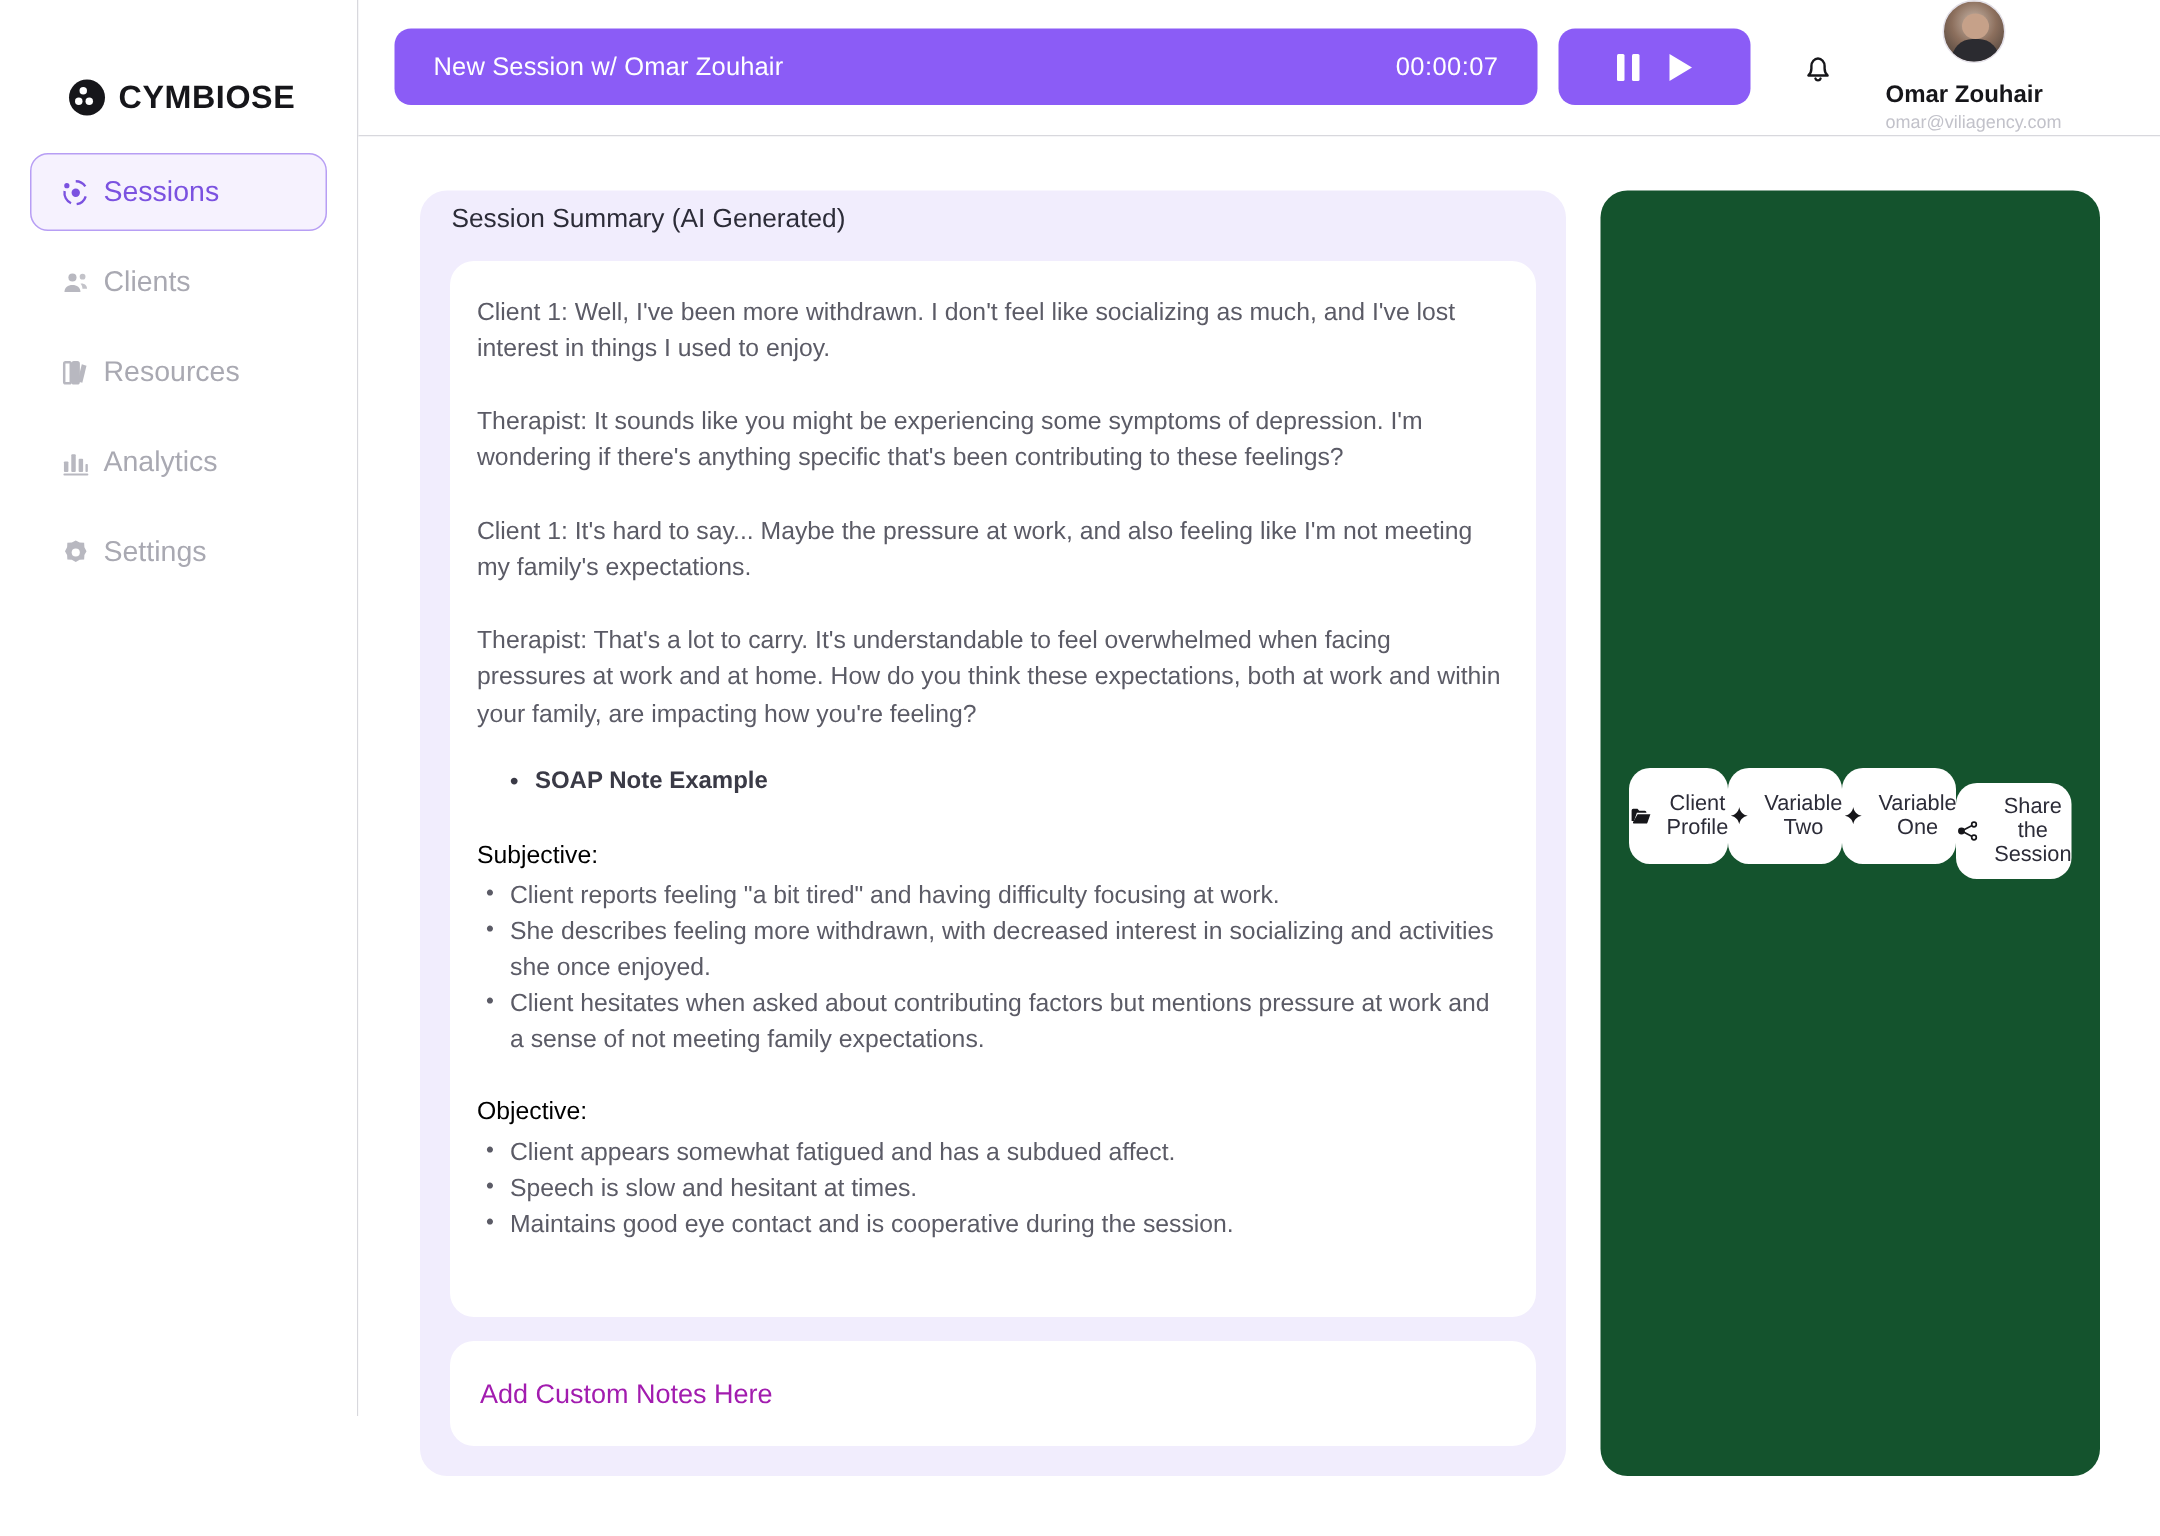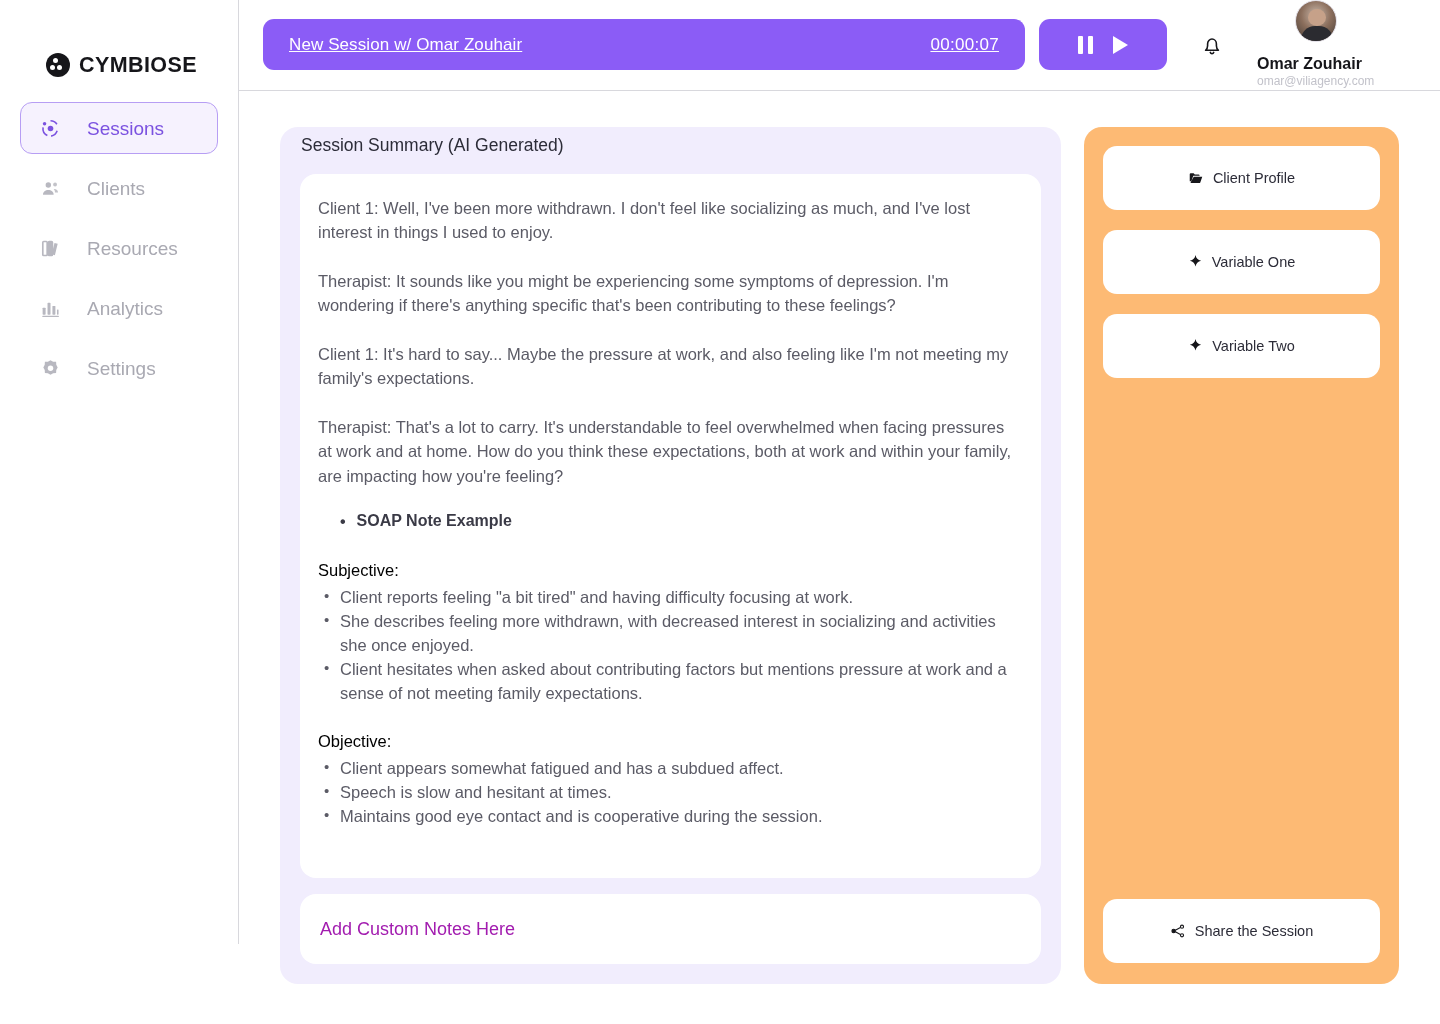--- a/index.html
+++ b/index.html
@@ -35,21 +35,21 @@
   .brand-mark::after {
     content: ""; position: absolute; left: 3.5px; top: 12px;
     width: 5px; height: 5px; border-radius: 50%; background: #fff;
     box-shadow: 7px 0 0 0 #fff;
   }
   .brand-name {
     font-size: 21.5px; font-weight: 700; letter-spacing: 0.4px; color: #16161a;
   }
   .nav { padding: 6px 20px 0 20px; }
   .nav-item {
-    display: flex; align-items: center; gap: 26px;
+    display: flex; align-items: center; gap: 8px;
     height: 52px; padding: 0 18px;
     border-radius: 12px;
     color: #a9a9b2; font-size: 19px; font-weight: 500;
     margin-bottom: 8px; cursor: pointer;
     border: 1px solid transparent;
   }
   .nav-item .nav-icon { width: 22px; height: 22px; display:flex; align-items:center; justify-content:center; flex:0 0 22px; }
   .nav-item.active {
     background: #f6f2fe;
     border: 1px solid #b79ef4;
@@ -63,21 +63,20 @@
     height: 96px; border-bottom: 1px solid #d8d8dd;
     display: flex; align-items: center; padding: 0 0 0 24px;
     gap: 0;
   }
   .session-pill {
     flex: 0 0 762px; height: 51px;
     background: #8b5cf6; border-radius: 11px;
     display: flex; align-items: center; justify-content: space-between;
     padding: 0 26px; color: #fff;
     cursor: pointer;
-    text-decoration: underline;
   }
   .session-title { font-size: 17px; font-weight: 500; letter-spacing: .1px; }
   .session-timer { font-size: 17px; font-weight: 500; letter-spacing: .3px; }
 
   .transport {
     margin-left: 14px;
     width: 128px; height: 51px;
     background: #8b5cf6; border-radius: 11px;
     display: flex; align-items: center; justify-content: center; gap: 20px;
     cursor: pointer;
@@ -159,23 +158,23 @@
     background: #fff; border-radius: 16px;
     height: 70px; display: flex; align-items: center;
     padding: 0 20px;
     cursor: text;
   }
   .notes-placeholder { font-size: 18px; color: #a21caf; }
 
   
   .rail {
     flex: 0 0 315px;
-    background: #fdba74; border-radius: 18px;
+    background: #14532d; border-radius: 18px;
     padding: 19px 19px 21px 19px;
-    display: flex; flex-direction: column;
+    display: flex; flex-direction: row; align-items: center;
   }
   .rail-btn {
     height: 64px; border-radius: 14px; background: #fff;
     display: flex; align-items: center; justify-content: center; gap: 9px;
     font-size: 14.5px; color: #2c2c38; cursor: pointer;
     margin-bottom: 20px;
     border: none;
     font-family: inherit;
   }
   .rail-btn.accent {
@@ -349,30 +348,30 @@
           <span>Client Profile</span>
         </button>
 
 
         <button class="rail-btn">
           <span class="ri">
             <svg width="15" height="15" viewBox="0 0 24 24" fill="#16161a">
               <path d="M12 1.5c.8 5 3.9 8.4 9 9.3-5.1.9-8.2 4.3-9 9.3-.8-5-3.9-8.4-9-9.3 5.1-.9 8.2-4.3 9-9.3z"></path>
             </svg>
           </span>
-          <span>Variable One</span>
+          <span>Variable Two</span>
         </button>
 
         <button class="rail-btn">
           <span class="ri">
             <svg width="15" height="15" viewBox="0 0 24 24" fill="#16161a">
               <path d="M12 1.5c.8 5 3.9 8.4 9 9.3-5.1.9-8.2 4.3-9 9.3-.8-5-3.9-8.4-9-9.3 5.1-.9 8.2-4.3 9-9.3z"></path>
             </svg>
           </span>
-          <span>Variable Two</span>
+          <span>Variable One</span>
         </button>
 
         <div class="rail-spacer"></div>
 
         <button class="rail-btn share">
           <span class="ri">
             <svg width="16" height="16" viewBox="0 0 24 24" fill="none" stroke="#16161a" stroke-width="1.7">
               <circle cx="18" cy="5.5" r="2.3"></circle>
               <circle cx="18" cy="18.5" r="2.3"></circle>
               <circle cx="5.5" cy="12" r="2.6" fill="#16161a"></circle>

